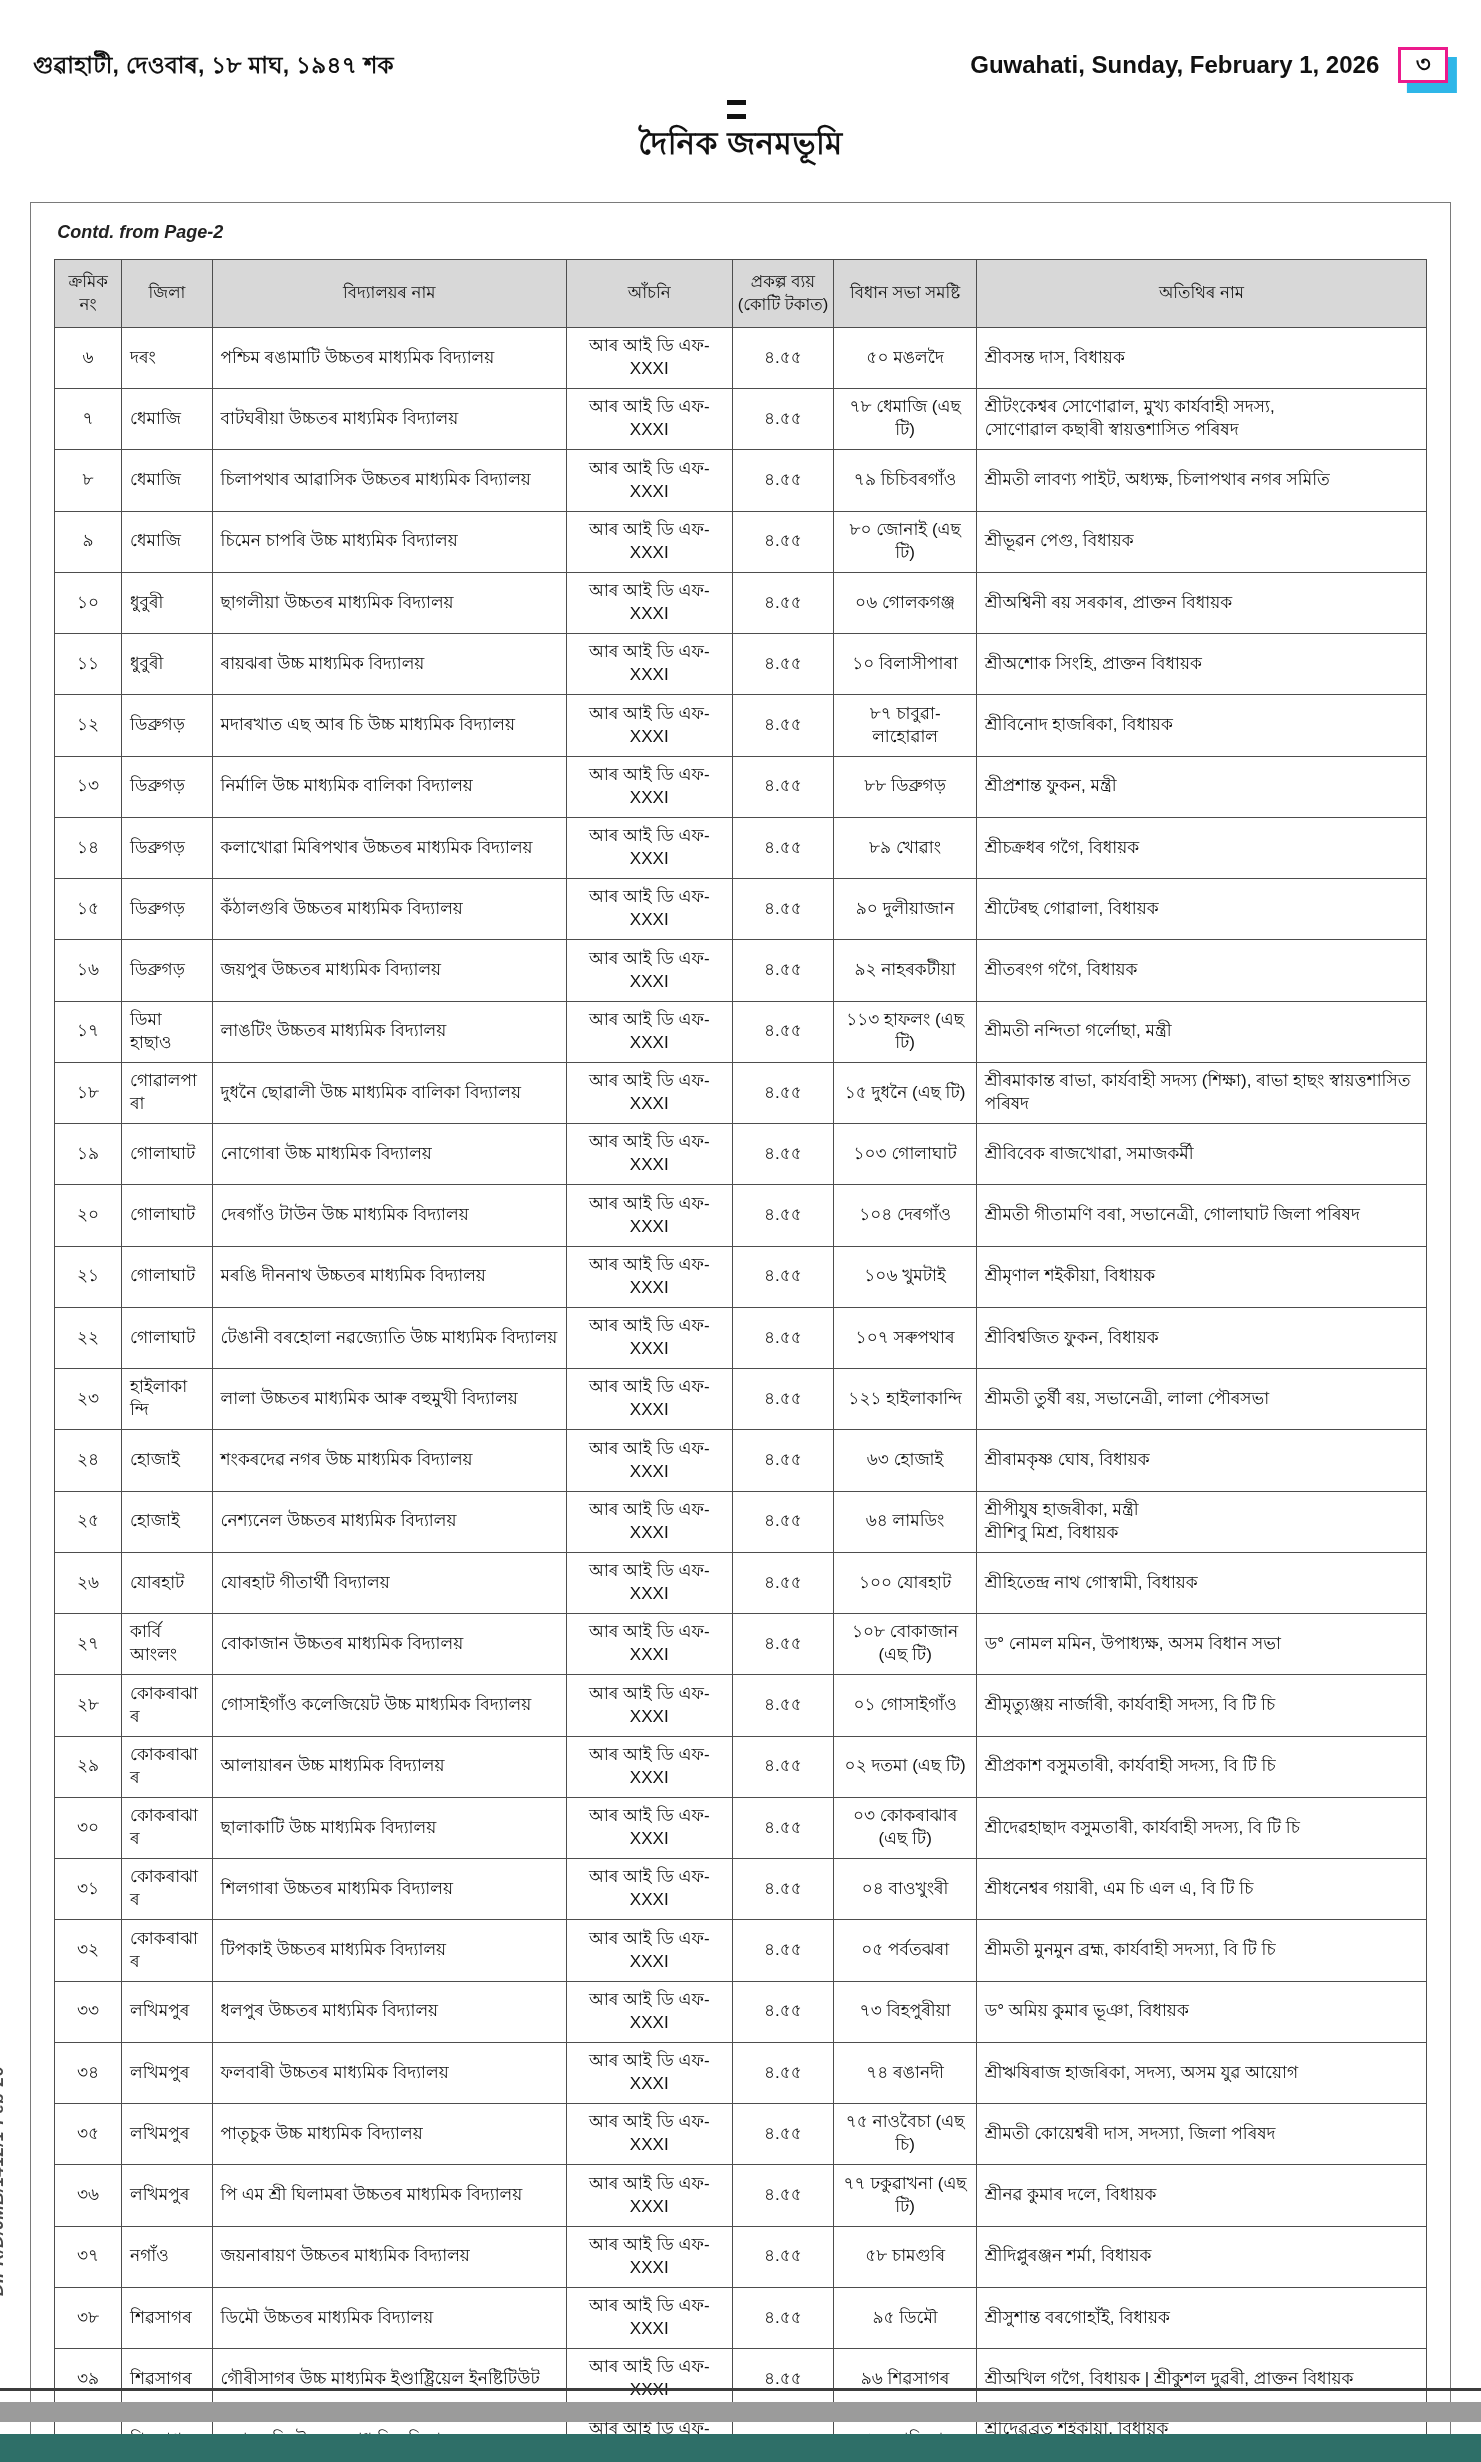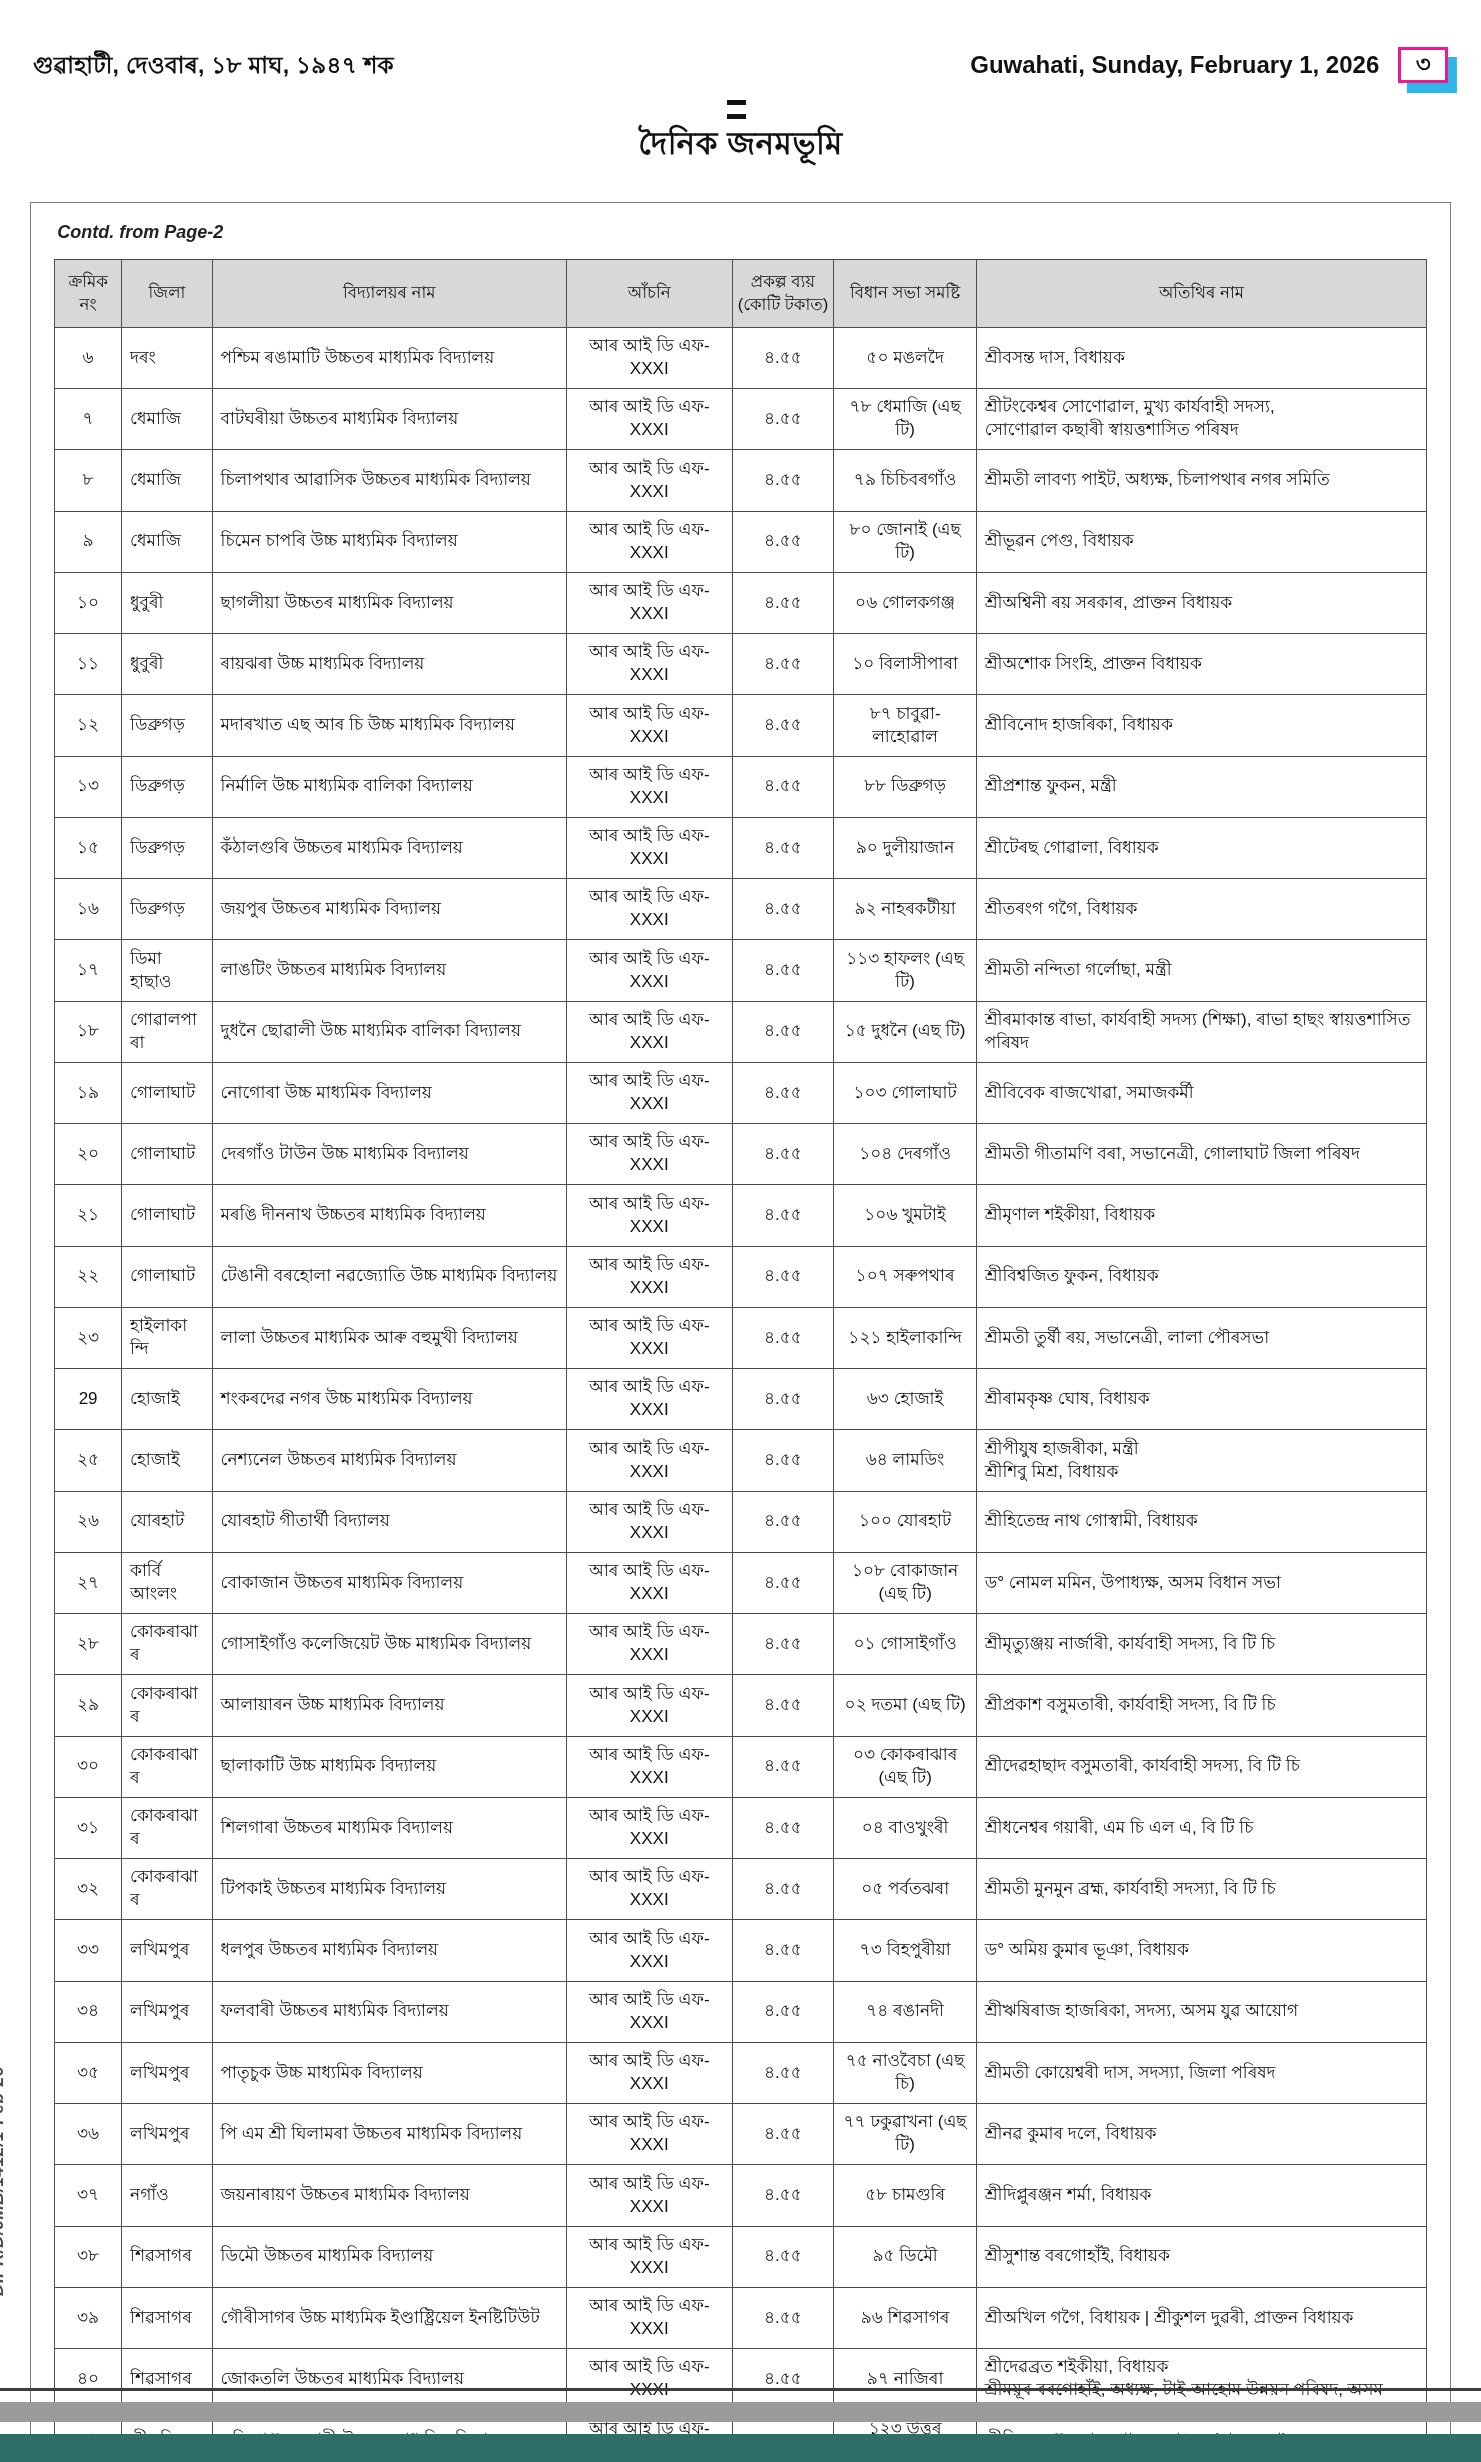--- a/index.html
+++ b/index.html
@@ -152,20 +152,29 @@
         <tr>
           <td class="c-sl">১৩</td>
           <td class="c-district">ডিব্ৰুগড়</td>
           <td class="c-school">নিৰ্মালি উচ্চ মাধ্যমিক বালিকা বিদ্যালয়</td>
           <td class="c-scheme">আৰ আই ডি এফ-XXXI</td>
           <td class="c-cost">৪.৫৫</td>
           <td class="c-constituency">৮৮ ডিব্ৰুগড়</td>
           <td class="c-guest">শ্ৰীপ্ৰশান্ত ফুকন, মন্ত্ৰী</td>
         </tr>
         <tr>
+          <td class="c-sl">১৪</td>
+          <td class="c-district">ডিব্ৰুগড়</td>
+          <td class="c-school">কলাখোৱা মিৰিপথাৰ উচ্চতৰ মাধ্যমিক বিদ্যালয়</td>
+          <td class="c-scheme">আৰ আই ডি এফ-XXXI</td>
+          <td class="c-cost">৪.৫৫</td>
+          <td class="c-constituency">৮৯ খোৱাং</td>
+          <td class="c-guest">শ্ৰীচক্ৰধৰ গগৈ, বিধায়ক</td>
+        </tr>
+        <tr>
           <td class="c-sl">১৫</td>
           <td class="c-district">ডিব্ৰুগড়</td>
           <td class="c-school">কঁঠালগুৰি উচ্চতৰ মাধ্যমিক বিদ্যালয়</td>
           <td class="c-scheme">আৰ আই ডি এফ-XXXI</td>
           <td class="c-cost">৪.৫৫</td>
           <td class="c-constituency">৯০ দুলীয়াজান</td>
           <td class="c-guest">শ্ৰীটেৰছ গোৱালা, বিধায়ক</td>
         </tr>
         <tr>
           <td class="c-sl">১৬</td>
@@ -233,21 +242,21 @@
         <tr>
           <td class="c-sl">২৩</td>
           <td class="c-district">হাইলাকান্দি</td>
           <td class="c-school">লালা উচ্চতৰ মাধ্যমিক আৰু বহুমুখী বিদ্যালয়</td>
           <td class="c-scheme">আৰ আই ডি এফ-XXXI</td>
           <td class="c-cost">৪.৫৫</td>
           <td class="c-constituency">১২১ হাইলাকান্দি</td>
           <td class="c-guest">শ্ৰীমতী তুৰ্ষী ৰয়, সভানেত্ৰী, লালা পৌৰসভা</td>
         </tr>
         <tr>
-          <td class="c-sl">29</td>
+          <td class="c-sl">২৪</td>
           <td class="c-district">হোজাই</td>
           <td class="c-school">শংকৰদেৱ নগৰ উচ্চ মাধ্যমিক বিদ্যালয়</td>
           <td class="c-scheme">আৰ আই ডি এফ-XXXI</td>
           <td class="c-cost">৪.৫৫</td>
           <td class="c-constituency">৬৩ হোজাই</td>
           <td class="c-guest">শ্ৰীৰামকৃষ্ণ ঘোষ, বিধায়ক</td>
         </tr>
         <tr>
           <td class="c-sl">২৫</td>
           <td class="c-district">হোজাই</td>

